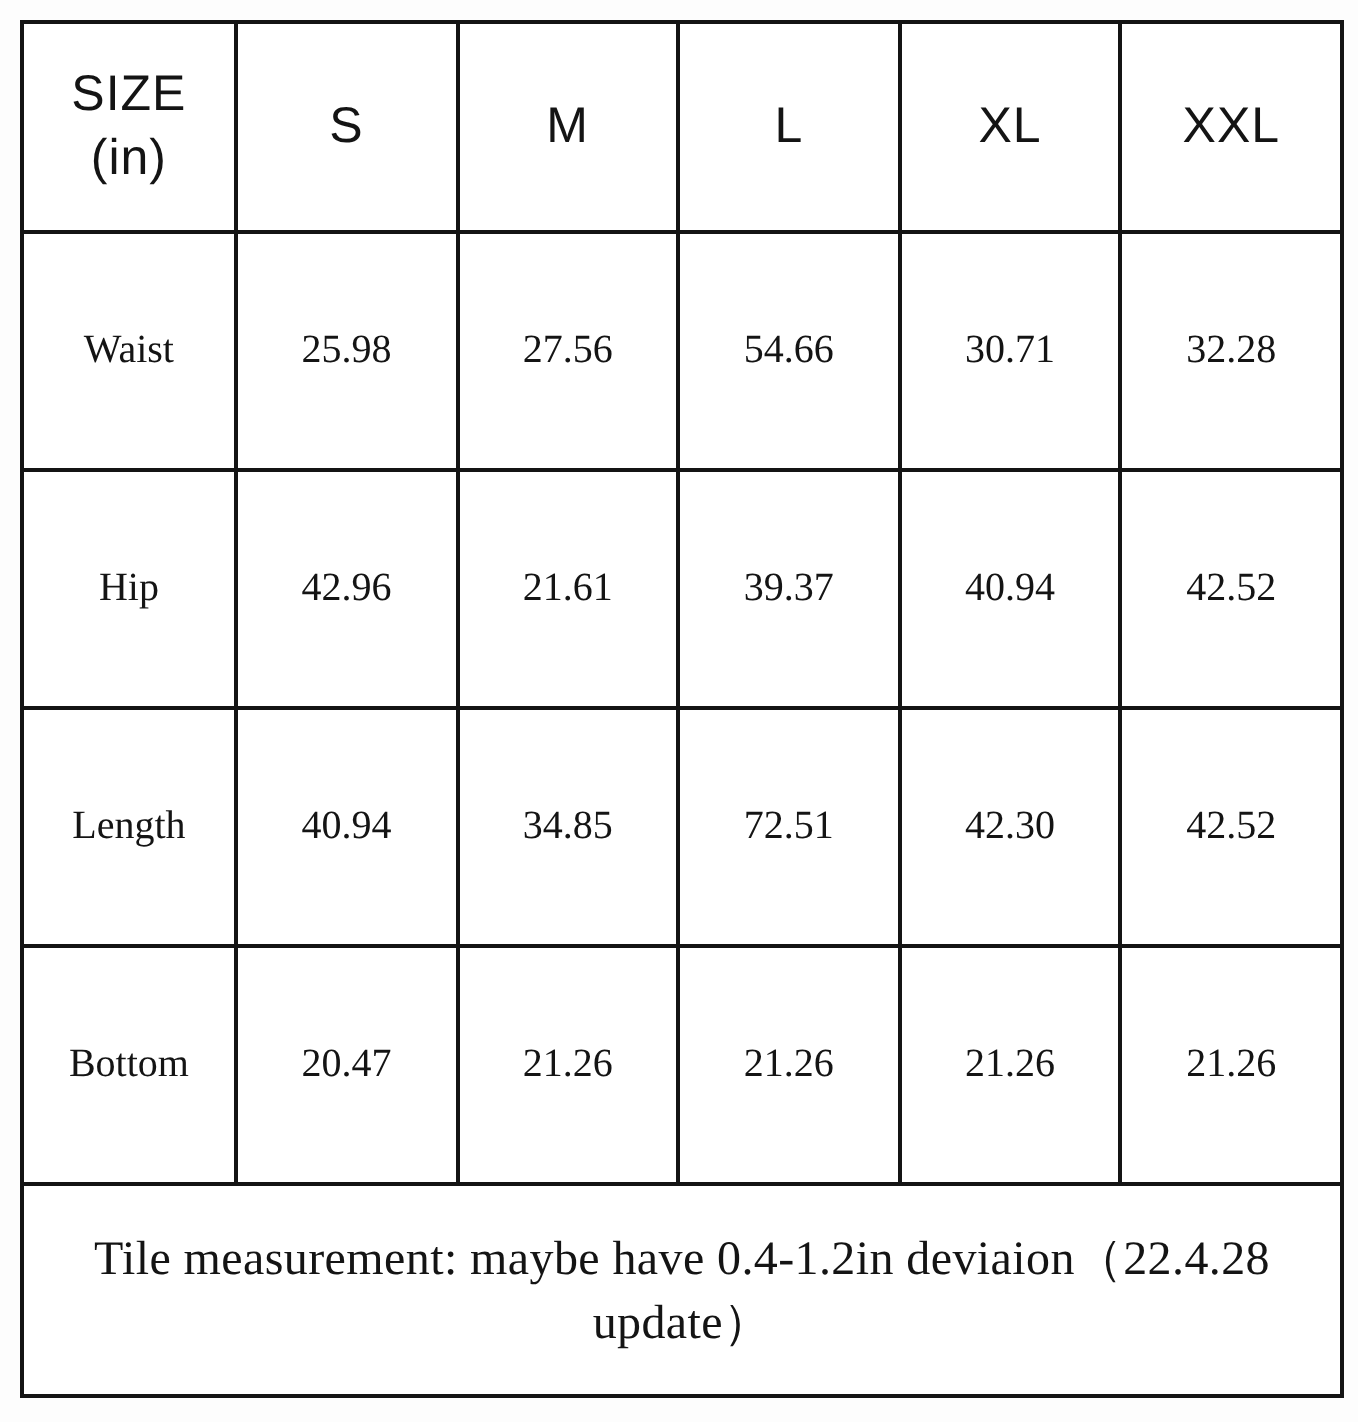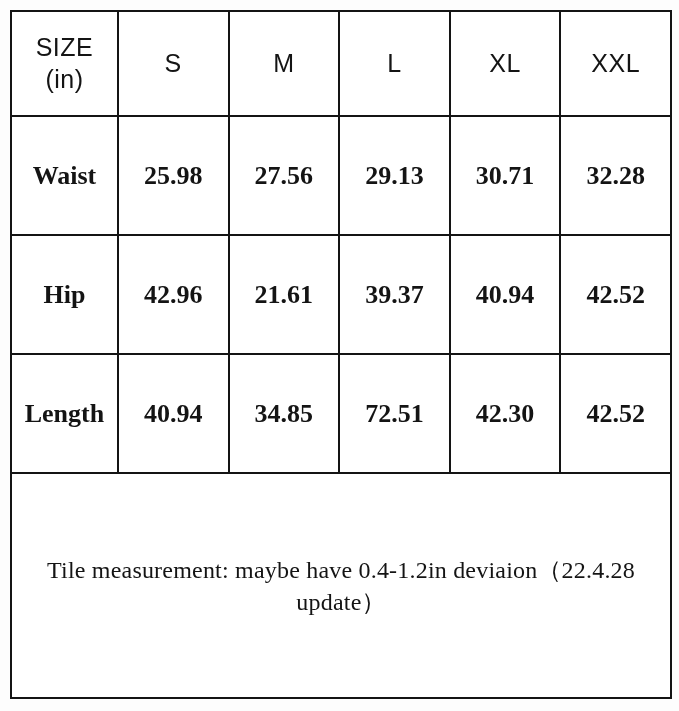--- a/index.html
+++ b/index.html
@@ -37,22 +37,22 @@
     font-weight: 400;
     font-size: 25px;
     letter-spacing: 0.5px;
   }
   th.size-header .line { display: block; line-height: 1.25; }
   
   tr.data-row { height: 119px; }
   tr.data-row th,
   tr.data-row td {
     font-family: "Liberation Serif", "DejaVu Serif", serif;
-    font-weight: 700;
-    font-size: 26px;
+    font-weight: 400;
+    font-size: 20px;
   }
   
   tr.note-row td {
     font-family: "Liberation Serif", "DejaVu Serif", serif;
     font-size: 24px;
     letter-spacing: 0.2px;
     border-radius: 32px;
   }
   col.label-col { width: 16.2%; }
   col.value-col { width: 16.76%; }
@@ -81,21 +81,21 @@
       <th>M</th>
       <th>L</th>
       <th>XL</th>
       <th>XXL</th>
     </tr>
 
     <tr class="data-row">
       <th>Waist</th>
       <td>25.98</td>
       <td>27.56</td>
-      <td>29.13</td>
+      <td>54.66</td>
       <td>30.71</td>
       <td>32.28</td>
     </tr>
 
     <tr class="data-row">
       <th>Hip</th>
       <td>42.96</td>
       <td>21.61</td>
       <td>39.37</td>
       <td>40.94</td>
@@ -104,19 +104,27 @@
 
     <tr class="data-row">
       <th>Length</th>
       <td>40.94</td>
       <td>34.85</td>
       <td>72.51</td>
       <td>42.30</td>
       <td>42.52</td>
     </tr>
 
+    <tr class="data-row">
+      <th>Bottom</th>
+      <td>20.47</td>
+      <td>21.26</td>
+      <td>21.26</td>
+      <td>21.26</td>
+      <td>21.26</td>
+    </tr>
 
     <tr class="note-row">
       <td colspan="6">Tile measurement: maybe have 0.4-1.2in deviaion（22.4.28 update）</td>
     </tr>
   </tbody>
     </table>
 </div>
 
 </body></html>

